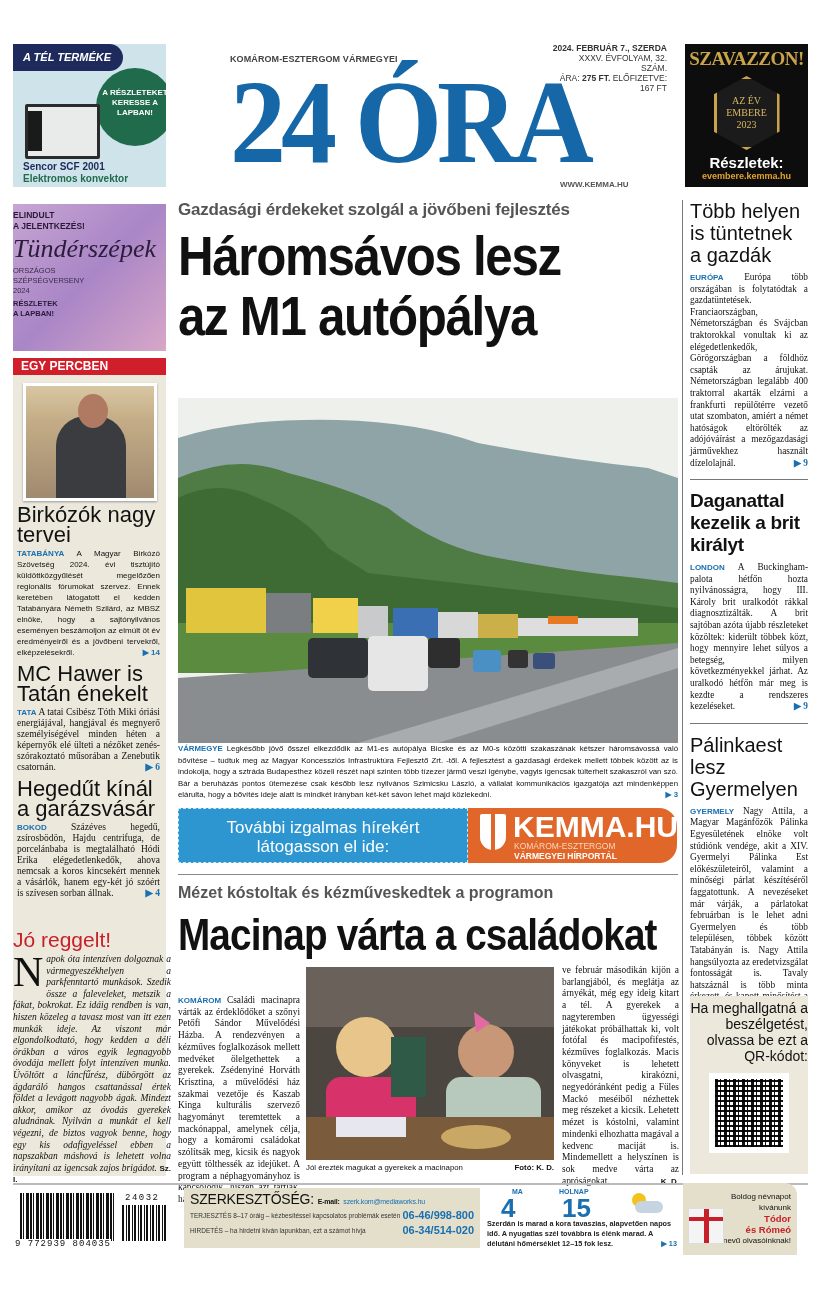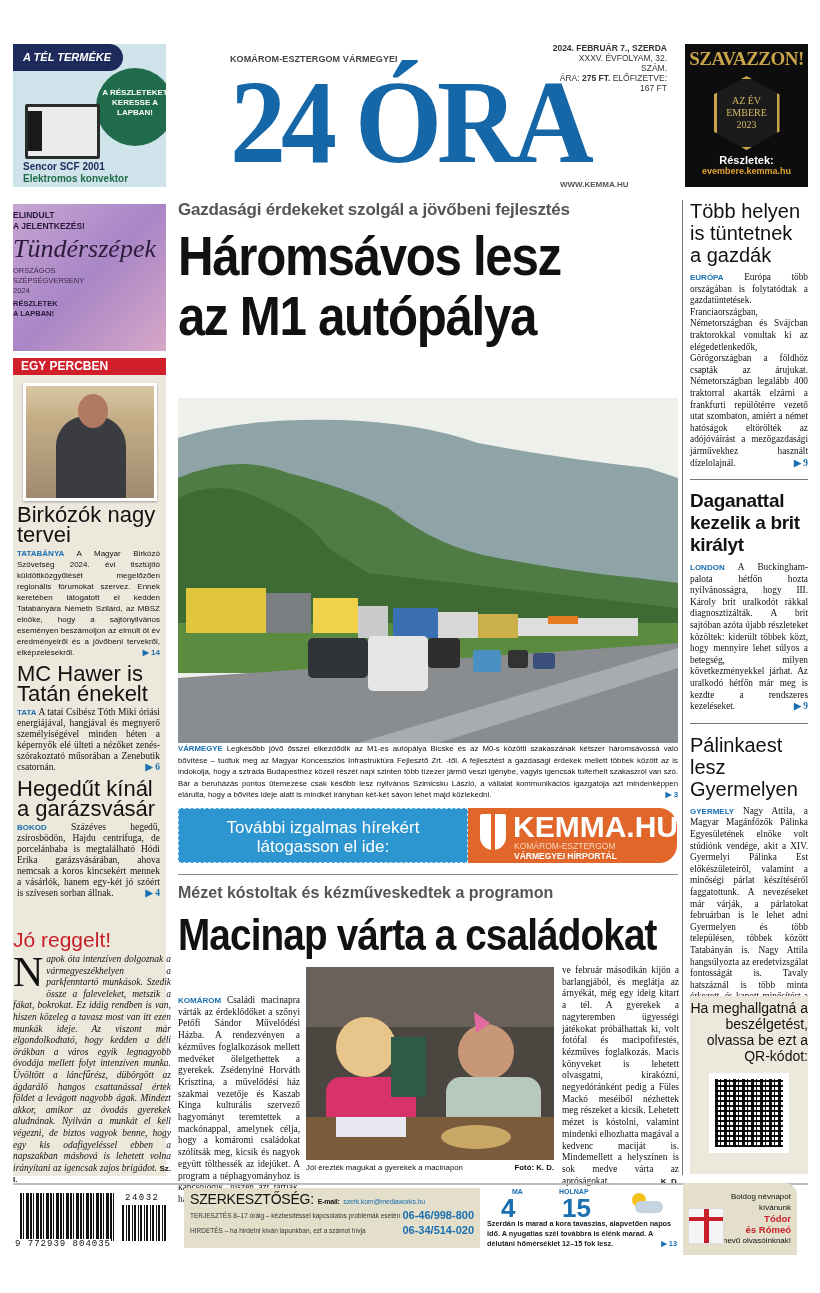--- a/index.html
+++ b/index.html
@@ -14,21 +14,21 @@
 #ad-tel .p1{position:absolute;left:10px;top:117px;font-size:10px;font-weight:bold;color:#1e2a5c}
 #ad-tel .p2{position:absolute;left:10px;top:129px;font-size:10px;font-weight:bold;color:#1f6b4c}
 #county{left:230px;top:54px;font-size:9px;font-weight:bold;color:#444;letter-spacing:.1px}
 #logo{left:230px;top:60px;font-family:"Liberation Serif",serif;font-weight:bold;font-size:112px;color:#1667a8;letter-spacing:-5px;line-height:125px;transform:scaleY(1.05)}
 #date{left:552px;top:43px;text-align:right;width:115px;font-size:8.5px;color:#333;line-height:10px}
 #date .d1{font-weight:bold}
 #web{left:560px;top:180px;font-size:8px;font-weight:bold;color:#555}
 #ad-vote{left:685px;top:44px;width:123px;height:143px;background:#0d0d0d;text-align:center;color:#c9a44a}
 #ad-vote .t{font-family:"Liberation Serif",serif;font-size:19px;font-weight:bold;margin-top:4px;letter-spacing:-.5px}
 #ad-vote .hex{margin:6px auto 0;width:66px;height:74px;background:#1b1b1b;border:3px solid #c9a44a;clip-path:polygon(50% 0,100% 25%,100% 75%,50% 100%,0 75%,0 25%);font-family:"Liberation Serif",serif;font-size:10px;line-height:12px;padding-top:16px;color:#d7b766}
-#ad-vote .r1{color:#fff;font-size:11px;font-weight:bold;margin-top:4px}
+#ad-vote .r1{color:#fff;font-size:15px;font-weight:bold;margin-top:4px}
 #ad-vote .r2{color:#e2a230;font-size:9px;font-weight:bold}
 
 #ad-tunder{left:13px;top:204px;width:153px;height:147px;background:linear-gradient(135deg,#c7a5d3,#a986c6 50%,#d8a7c8);text-align:left;color:#2a1a3a}
 #ad-tunder .a{font-size:8.5px;font-weight:bold;margin-top:6px;line-height:11px}
 #ad-tunder .s{font-family:"Liberation Serif",serif;font-style:italic;font-size:26px;margin:2px 0;color:#2b1c3c}
 #ad-tunder .b{font-size:7.5px;line-height:10px;color:#3a2a4a}
 #ad-tunder .c{font-size:7.5px;font-weight:bold;line-height:10px;margin-top:3px}
 #egy{left:13px;top:358px;width:153px;height:818px;background:#ece8dc}
 #egy .bar{height:17px;background:#d01f2b;color:#fff;font-weight:bold;font-size:12px;padding:1px 16px 0 8px}
 #egy .photo{margin:8px 9px 0 10px;width:134px;height:118px;background:linear-gradient(180deg,#d8c7a3 0,#c4ad86 30%,#a08a70 100%);border:3px solid #fff;box-shadow:0 1px 2px #999;position:relative;overflow:hidden}
@@ -148,21 +148,21 @@
   <div style="padding:4px 6px 0 4px">
     <div class="story-h">Birkózók nagy tervei</div>
     <div class="story-b sans-body"><span class="kick">TATABÁNYA</span> <span>A Magyar Birkózó Szövetség 2024. évi tisztújító küldöttközgyűlését megelőzően regionális fórumokat szervez. Ennek keretében látogatott el kedden Tatabányára Németh Szilárd, az MBSZ elnöke, hogy a sajtónyilvános eseményen beszámoljon az elmúlt öt év eredményeiről és a jövőbeni tervekről, elképzelésekről.</span> <span class="pg">▶ 14</span></div>
   </div>
   <div style="padding:6px 6px 0 4px">
     <div class="story-h">MC Hawer is Tatán énekelt</div>
     <div class="story-b serif-body"><span class="kick" style="font-size:8px">TATA</span> <span>A tatai Csibész Tóth Miki óriási energiájával, hangjával és megnyerő személyiségével minden héten a képernyők elé ülteti a nézőket zenés-szórakoztató műsorában a Zenebutik csatornán.</span> <span class="pg">▶ 6</span></div>
   </div>
   <div style="padding:6px 6px 0 4px">
     <div class="story-h">Hegedűt kínál a garázsvásár</div>
-    <div class="story-b serif-body"><span class="kick" style="font-size:8px">BOKOD</span> <span>Százéves hegedű, zsírosbödön, Hajdu centrifuga, de porcelánbaba is megtalálható Hódi Erika garázsvásárában, ahova nemcsak a koros kincsekért mennek a vásárlók, hanem egy-két jó szóért is szívesen sorban állnak.</span> <span class="pg">▶ 4</span></div>
+    <div class="story-b serif-body"><span class="kick" style="font-size:8px">BOKOD</span> <span>Százéves hegedű, zsírosbödön, Hajdu centrifuga, de porcelánbaba is megtalálható Hódi Erika elégedetlenkedők, ahova nemcsak a koros kincsekért mennek a vásárlók, hanem egy-két jó szóért is szívesen sorban állnak.</span> <span class="pg">▶ 4</span></div>
   </div>
 </div>
 
 <div id="jo" class="abs">
   <div class="h">Jó reggelt!</div>
   <div class="b"><span class="drop">N</span><span>apok óta intenzíven dolgoznak a vármegyeszékhelyen a parkfenntartó munkások. Szedik össze a faleveleket, metszik a fákat, bokrokat. Ez idáig rendben is van, hiszen közeleg a tavasz most van itt ezen munkák ideje. Az viszont már elgondolkodtató, hogy kedden a déli órákban a város egyik legnagyobb óvodája mellett folyt intenzíven munka. Üvöltött a láncfűrész, dübörgött az ágdaráló hangos csattanással értek földet a levágott nagyobb ágak. Mindezt akkor, amikor az óvodás gyerekek aludnának. Nyilván a munkát el kell végezni, de biztos vagyok benne, hogy egy kis odafigyeléssel ebben a napszakban máshová is lehetett volna irányítani az igencsak zajos brigádot.</span> <b style="font-style:normal;font-family:'Liberation Sans',sans-serif;font-size:8px">Sz. I.</b></div>
 </div>
 
 <div id="kicker1" class="abs">Gazdasági érdekeket szolgál a jövőbeni fejlesztés</div>
 <div id="headline1" class="abs">

